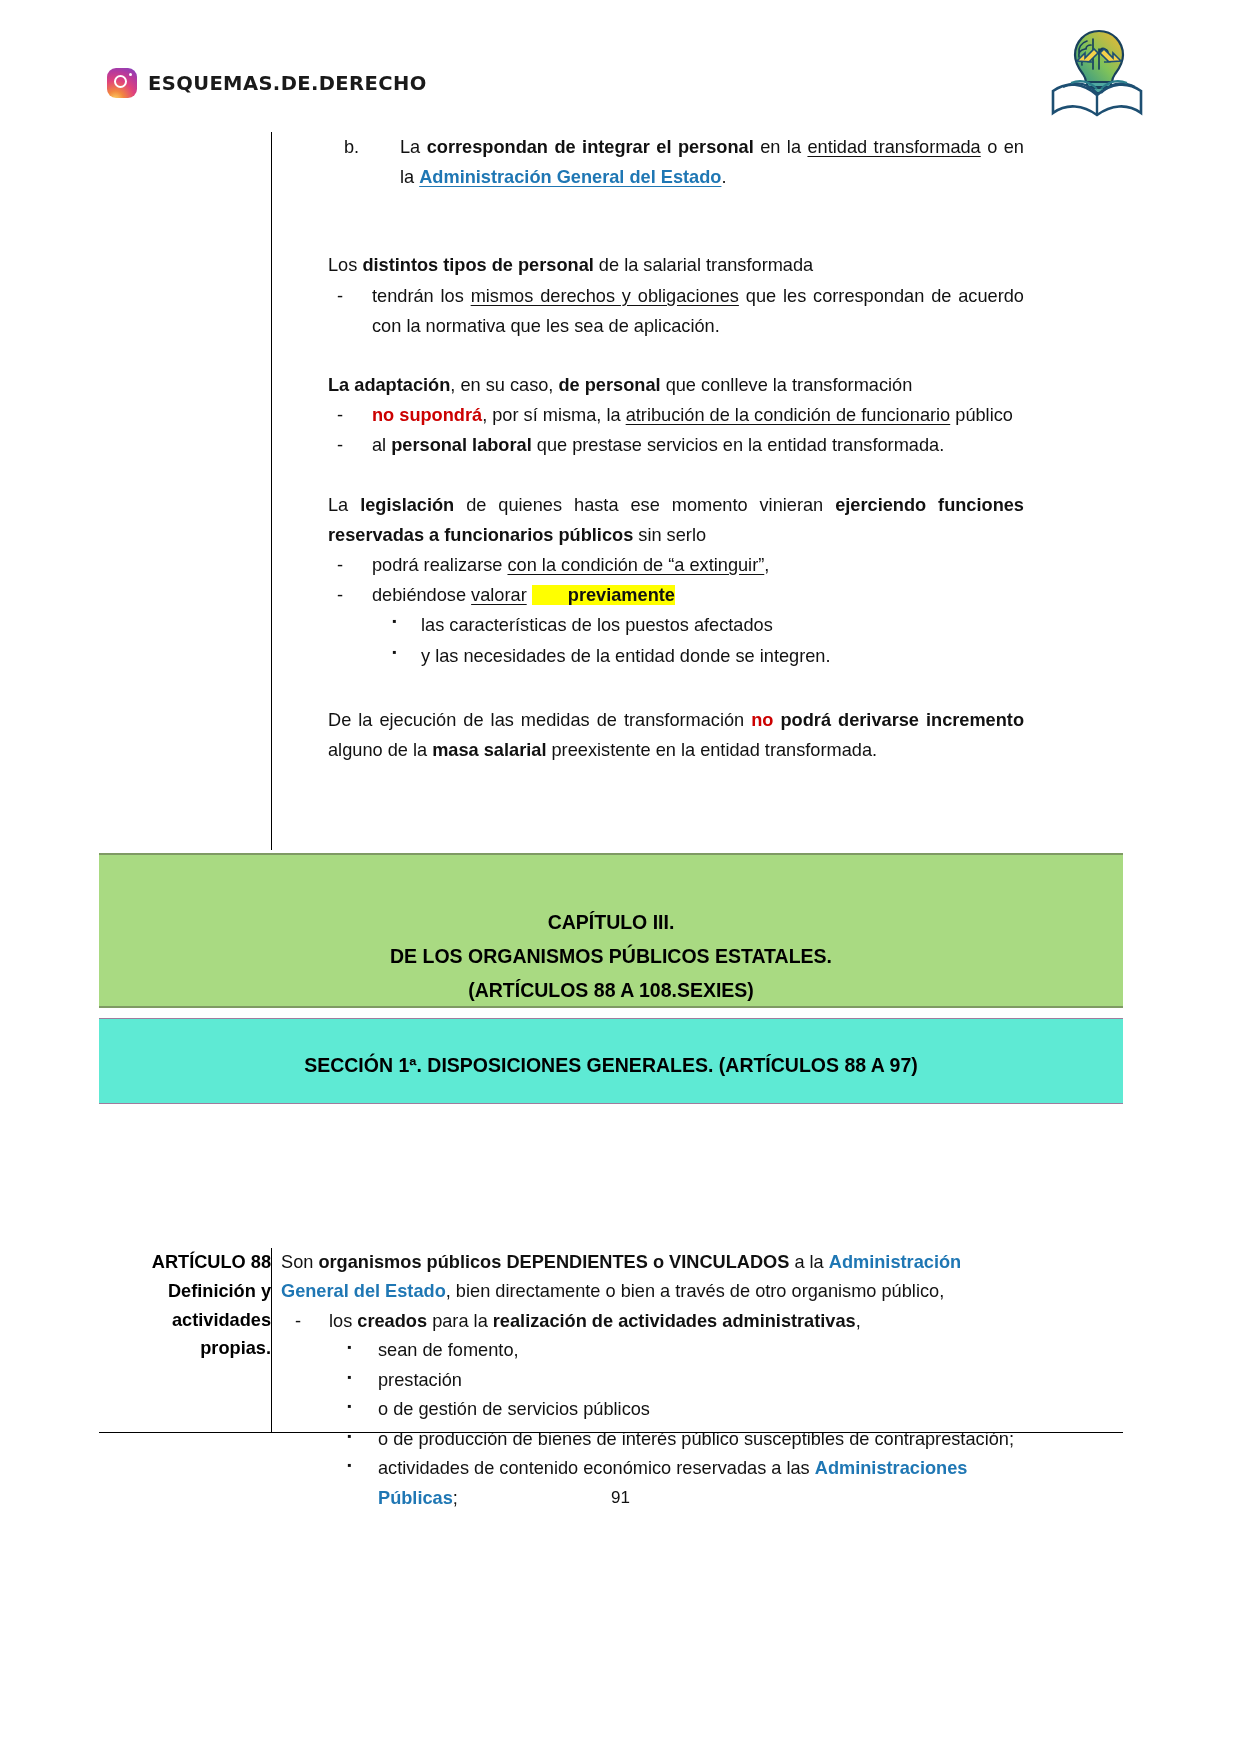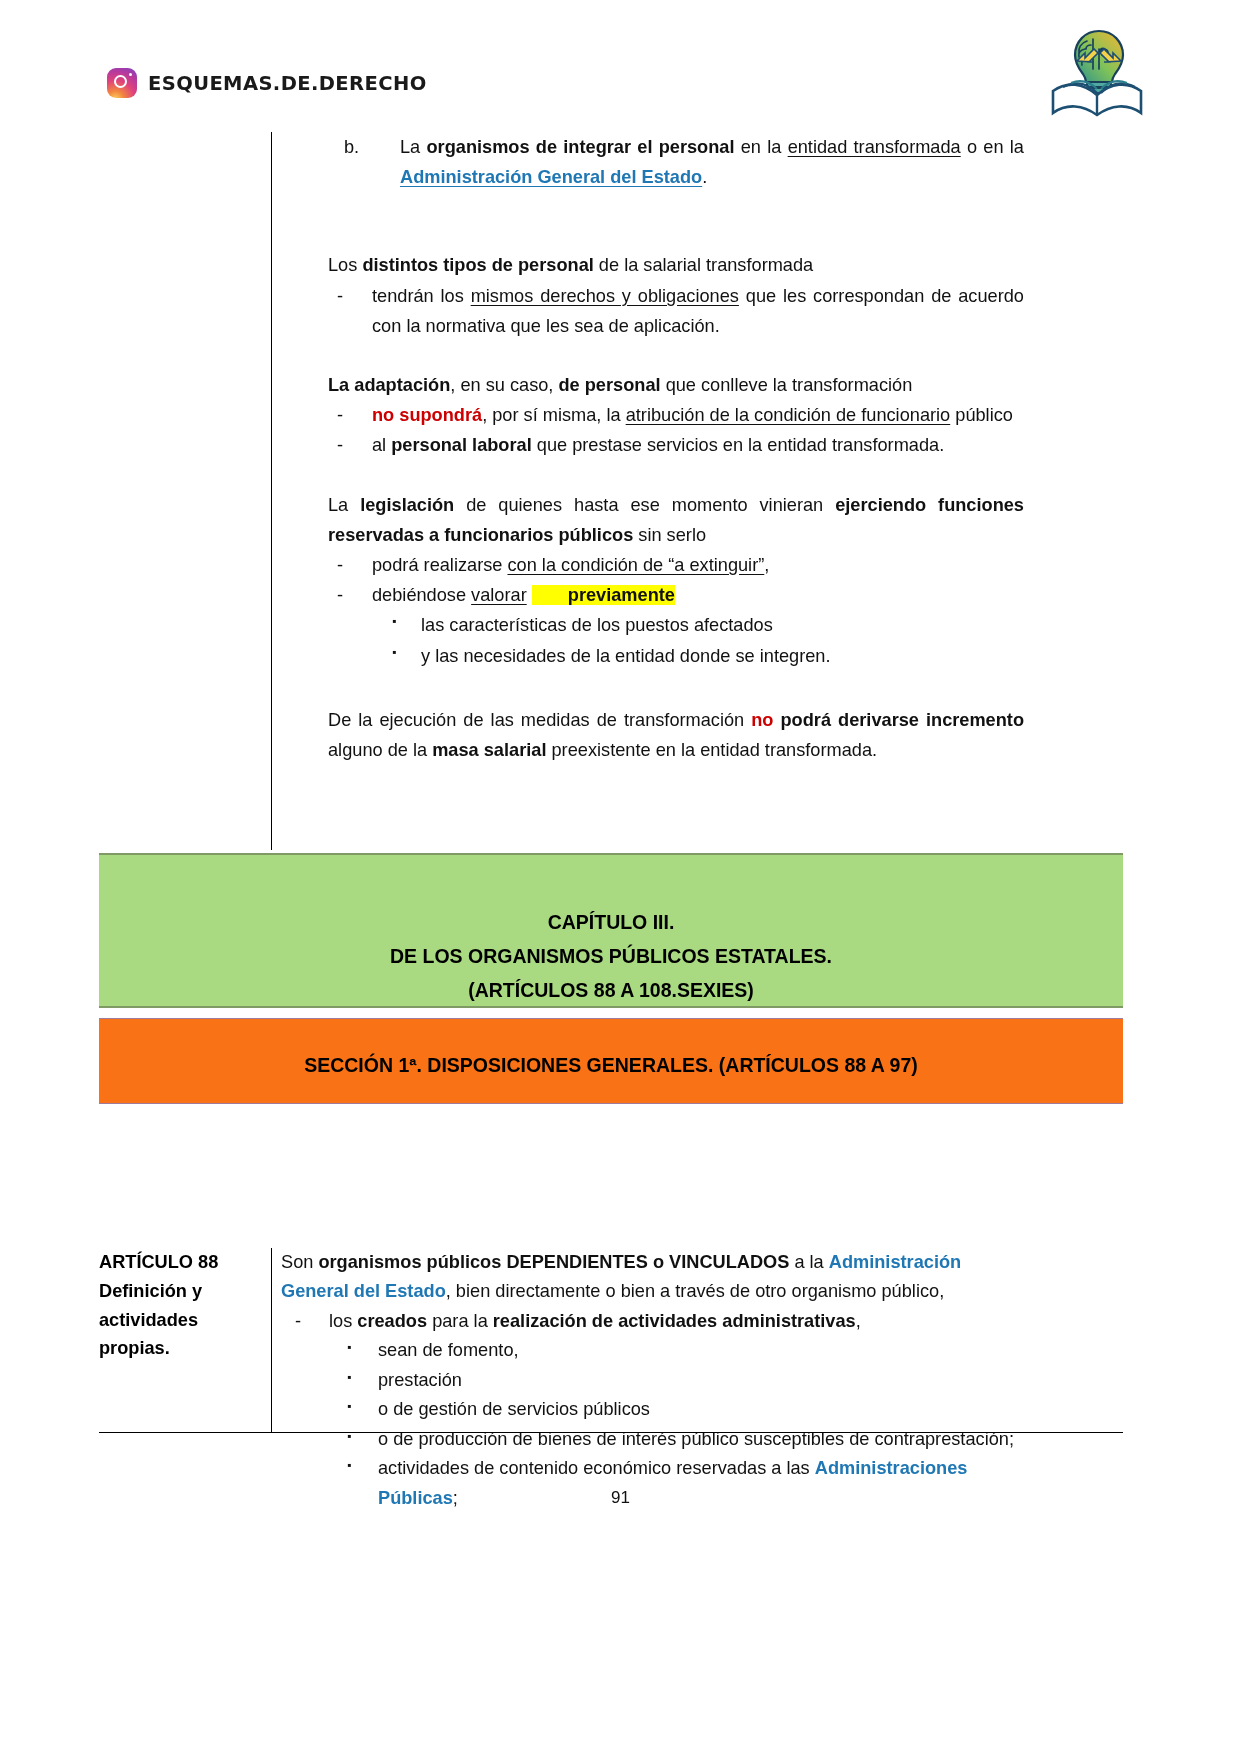--- a/index.html
+++ b/index.html
@@ -162,33 +162,33 @@
     top: 853px;
     height: 155px;
     background: #a9da82;
     border-top: 2px solid #7f9a64;
     border-bottom: 2px solid #7f9a64;
     padding-top: 50px;
   }
   .banner-pink {
     top: 1018px;
     height: 86px;
-    background: #f97316;
+    background: #5eead4;
     border-top: 1.5px solid #9f7c9d;
     border-bottom: 1.5px solid #9f7c9d;
     padding-top: 29px;
   }
 
   
   .article-label {
     position: absolute;
     left: 99px;
     top: 1248px;
     width: 172px;
-    text-align: left;
+    text-align: right;
     font-size: 18.2px;
     font-weight: bold;
     line-height: 1.58;
     color: #000000;
   }
   .article-body {
     position: absolute;
     left: 281px;
     top: 1248px;
     width: 742px;
@@ -253,21 +253,21 @@
     </span>
   </div>
 
   <div class="vline vline-top"></div>
   <div class="vline vline-bottom"></div>
 
   <div class="content">
 
     <div class="row lvl-a">
       <span class="mark">b.</span>
-      <span class="txt just"><span>La </span><b>organismos de integrar el personal</b><span> en la </span><span class="u">entidad transformada</span><span> o en la </span><span class="blue-u">Administración General del Estado</span><span>.</span></span>
+      <span class="txt just"><span>La </span><b>correspondan de integrar el personal</b><span> en la </span><span class="u">entidad transformada</span><span> o en la </span><span class="blue-u">Administración General del Estado</span><span>.</span></span>
     </div>
 
     <div class="spacer-md"></div>
 
 
     <div class="spacer-md"></div>
 
     <div class="blk"><span>Los </span><b>distintos tipos de personal</b><span> de la salarial transformada</span></div>
 
     <div class="row lvl-dash">

